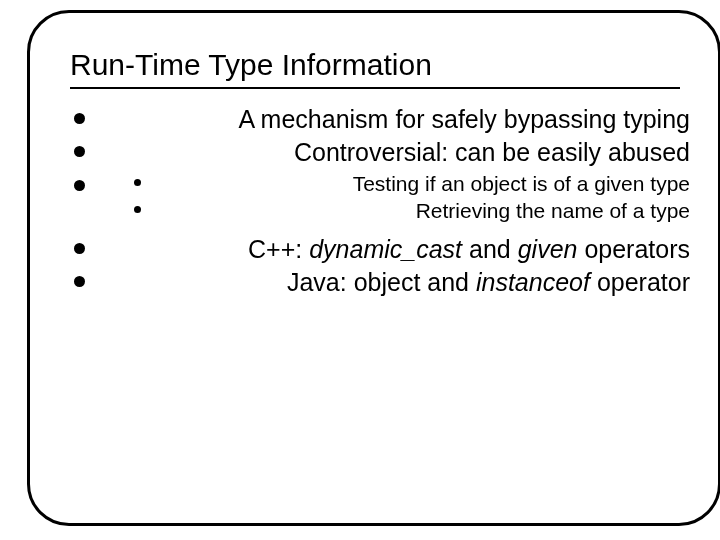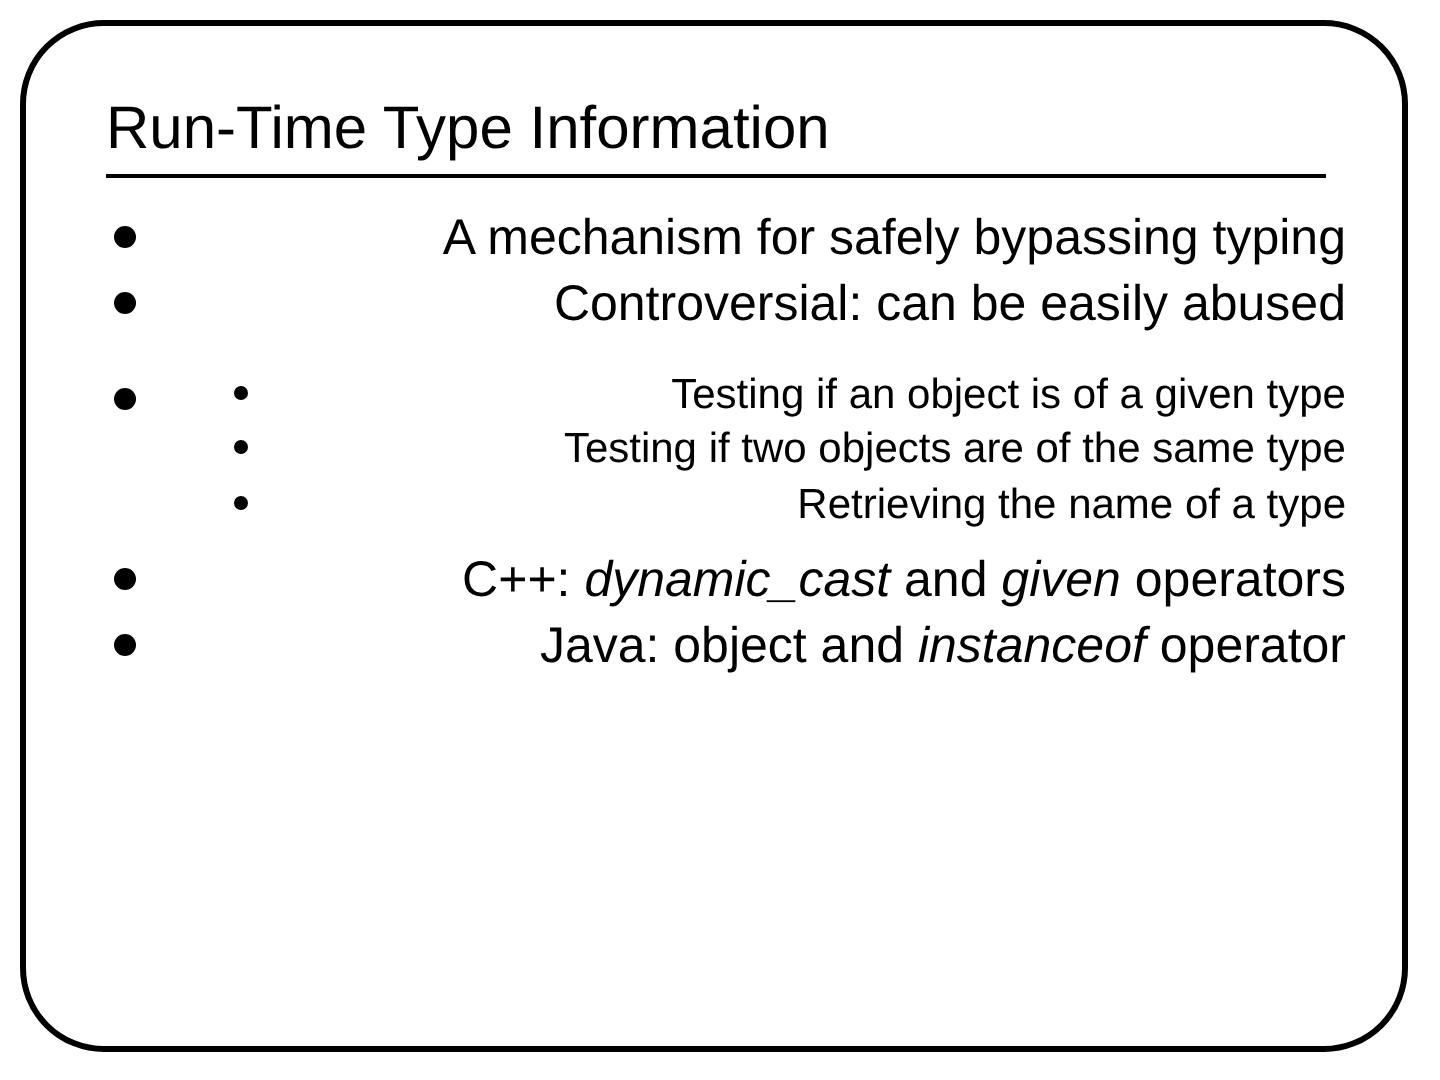--- a/index.html
+++ b/index.html
@@ -6,21 +6,21 @@
     margin: 0;
     padding: 0;
     width: 720px;
     height: 540px;
     background: #fff;
     font-family: "Comic Sans MS", "Comic Sans", cursive, sans-serif;
     color: #000;
   }
   .slide-frame {
     position: absolute;
-    left: 10px;
+    left: 27px;
     top: 10px;
     width: 694px;
     height: 516px;
     border: 3px solid #000;
     border-radius: 42px;
     box-sizing: border-box;
     padding: 34px 28px 20px 40px;
   }
   .title-block {
     margin-bottom: 6px;
@@ -58,21 +58,21 @@
     left: 4px;
     top: 10px;
     width: 11px;
     height: 11px;
     background: #000;
     border-radius: 50%;
   }
   ul.level2 {
     list-style: none;
     padding: 0;
-    margin: 16px 0 8px 0;
+    margin: 2px 0 8px 0;
   }
   ul.level2 > li {
     position: relative;
     padding-left: 52px;
     font-size: 21px;
     line-height: 1.30;
   }
   ul.level2 > li::before {
     content: "";
     position: absolute;
@@ -95,21 +95,20 @@
     <div class="title-underline"></div>
   </div>
 
   <div class="body">
     <ul class="level1">
       <li><span>A mechanism for safely bypassing typing</span></li>
       <li><span>Controversial: can be easily abused</span></li>
       <li>
         <ul class="level2">
           <li><span>Testing if an object is of a given type</span></li>
-          <li><span>Testing if two objects are of the same type</span></li>
           <li><span>Retrieving the name of a type</span></li>
         </ul>
       </li>
       <li>
         <span>C++: </span><span class="italic">dynamic_cast</span><span> and </span><span class="italic">given</span><span> operators</span>
       </li>
       <li>
         <span>Java: object and </span><span class="italic">instanceof</span><span> operator</span>
       </li>
     </ul>

